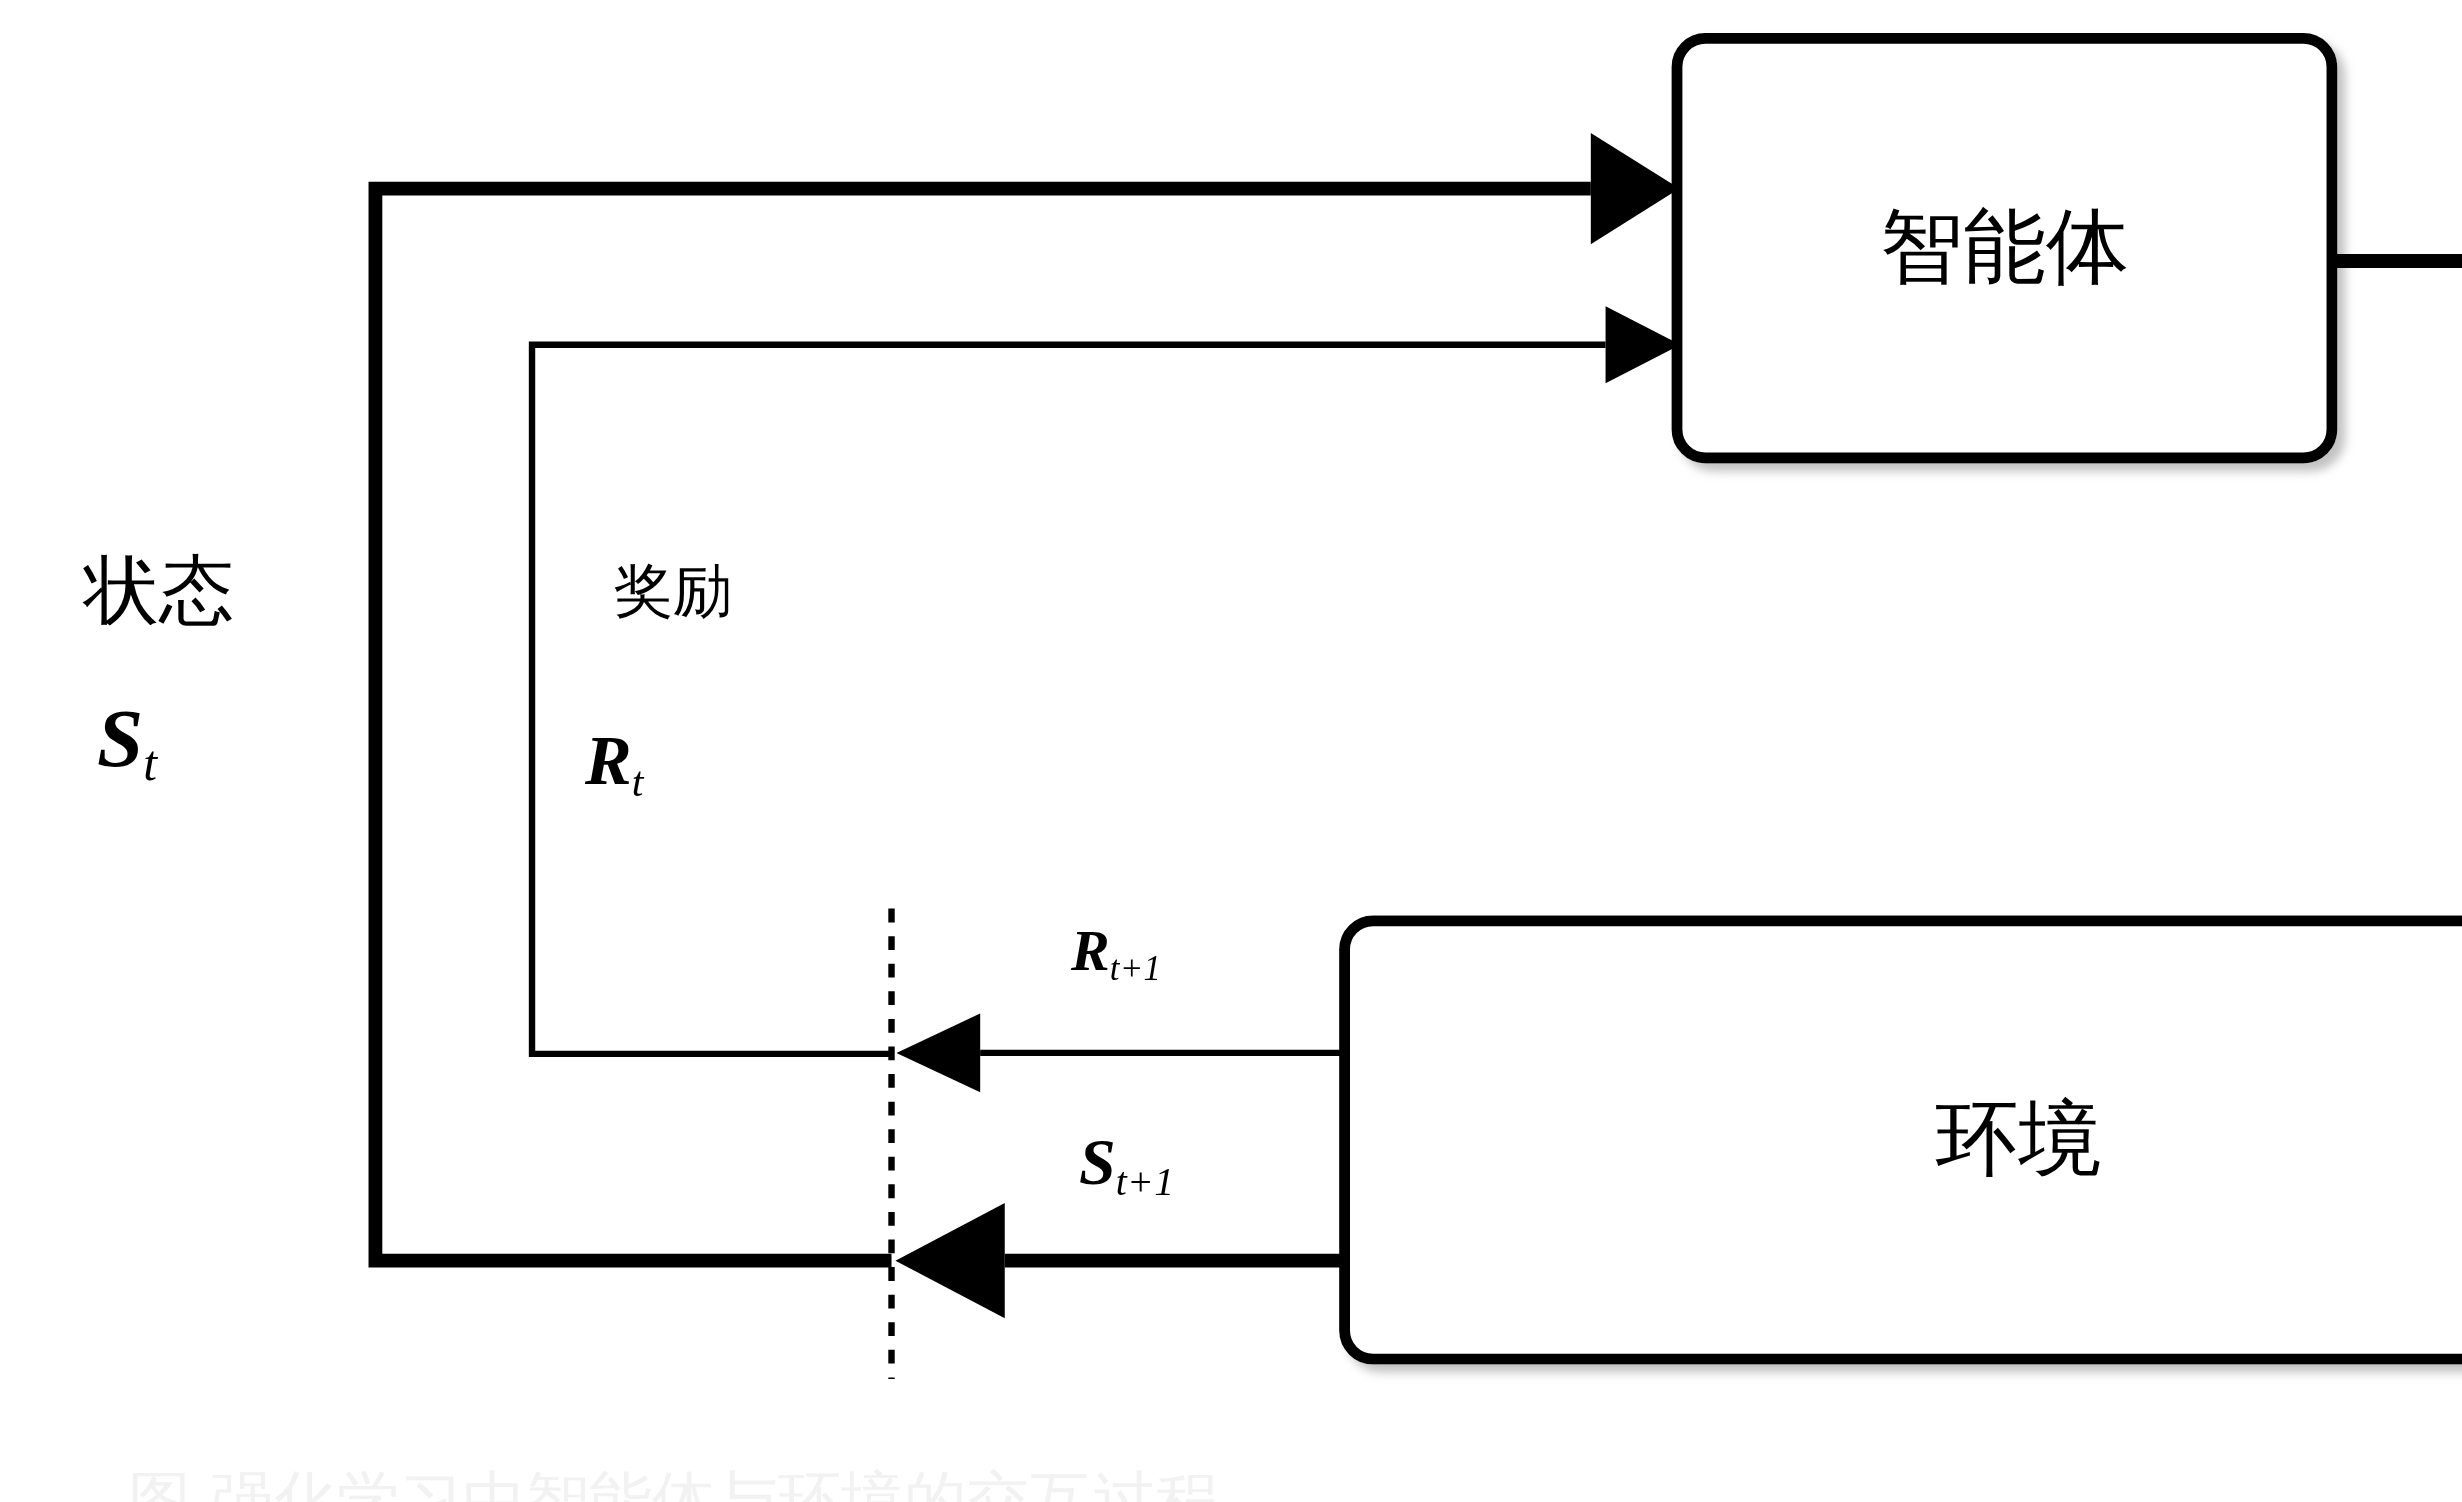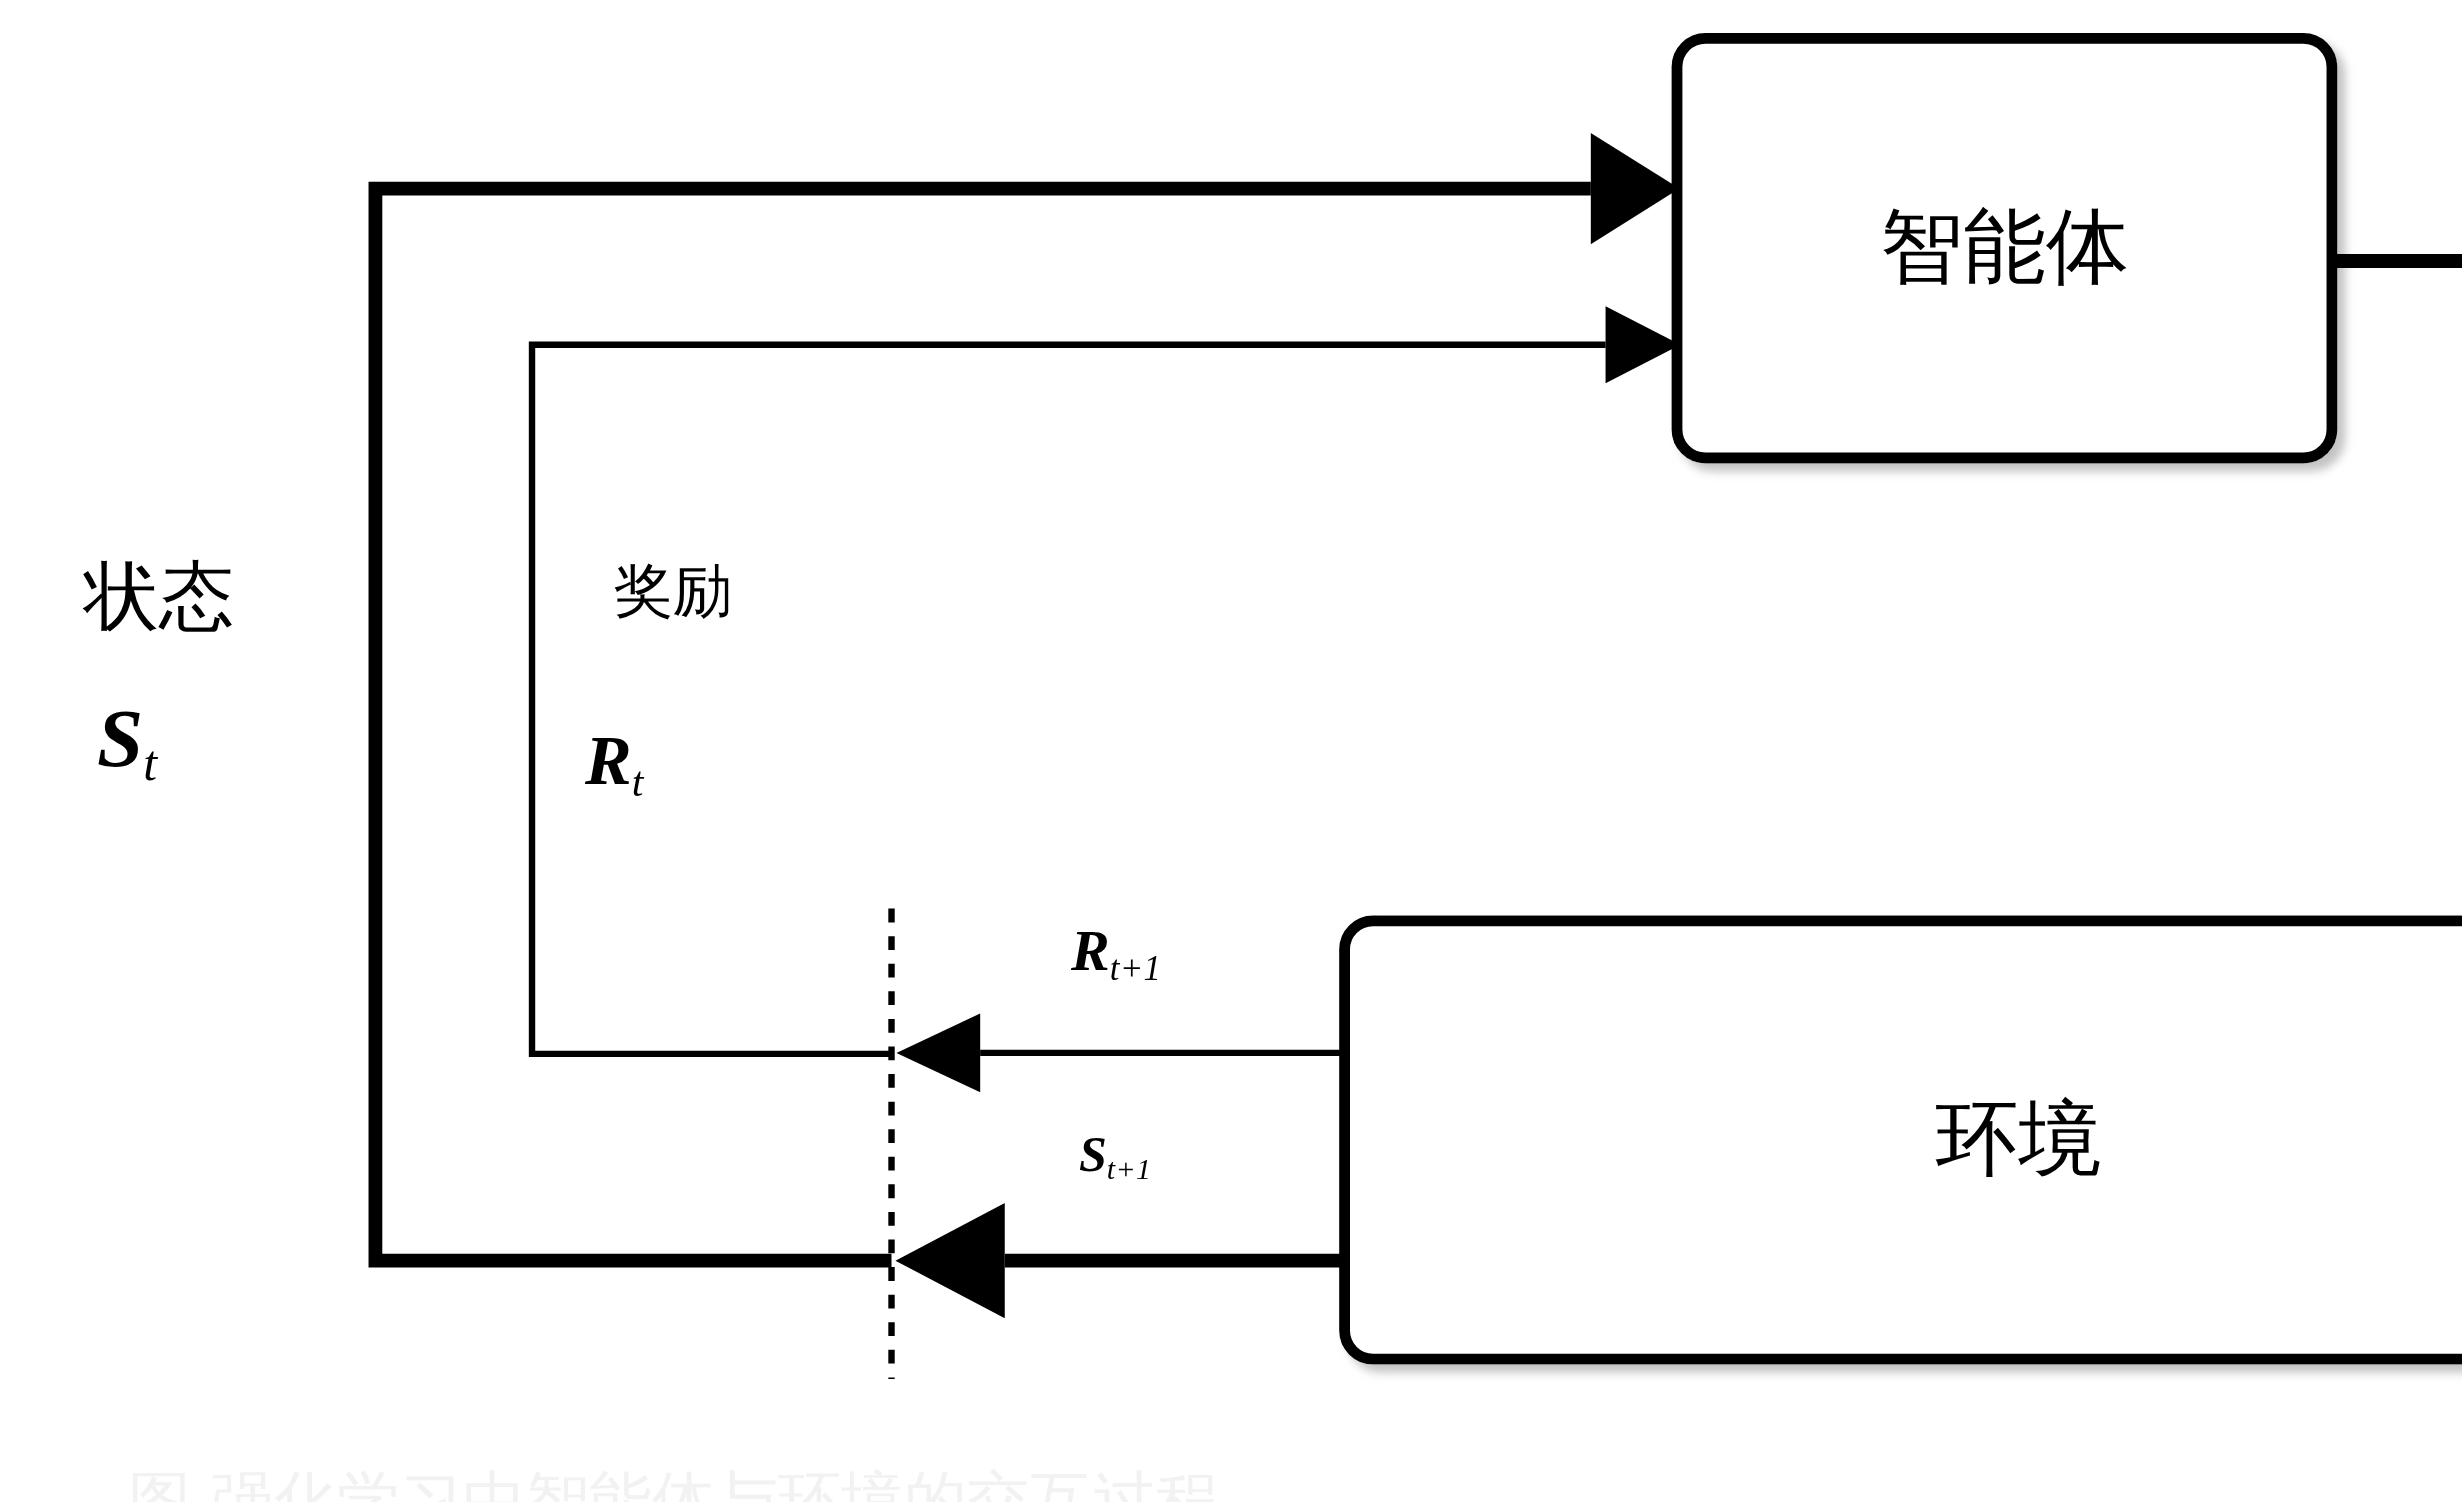--- a/index.html
+++ b/index.html
@@ -90,34 +90,34 @@
     <line x1="2730" y1="2560" x2="2040" y2="2560" stroke="#000000" stroke-width="28" stroke-linecap="butt"></line>
     <polygon points="2040,2443 1818,2560 2040,2677" fill="#000000"></polygon>
 
     <line x1="1810" y1="1845" x2="1810" y2="2800" stroke="#000000" stroke-width="13" stroke-dasharray="28 28" stroke-linecap="butt"></line>
   </svg>
 
   <div class="node-label cjk" style="left:1677px; top:38px; width:655px; height:420px; font-size:83px;text-align:right;">智能体</div>
 
   <div class="node-label cjk" style="left:1344px; top:921px; width:1349px; height:438px; font-size:83px;">环境</div>
 
-  <div class="lbl cjk" style="left:84px; top:559px; font-size:75px;">状态</div>
+  <div class="lbl cjk" style="left:84px; top:559px; font-size:75px;font-family:Liberation Mono, monospace;">状态</div>
   <div class="lbl math" style="left:97px; top:697px; font-size:83px;">
     <span>S</span><span class="sub">t</span>
   </div>
 
   <div class="lbl cjk" style="left:614px; top:561px; font-size:59px;">奖励</div>
   <div class="lbl math" style="left:585px; top:726px; font-size:70px;">
     <span>R</span><span class="sub">t</span>
   </div>
 
   <div class="lbl math" style="left:1071px; top:922px; font-size:58px;">
     <span>R</span><span class="sub">t+1</span>
   </div>
 
-  <div class="lbl math" style="left:1079px; top:1129px; font-size:50px;">
+  <div class="lbl math" style="left:1079px; top:1129px; font-size:66px;">
     <span>S</span><span class="sub">t+1</span>
   </div>
 
   <div class="caption" style="left:128px; top:1458px; font-size:63px;">图 强化学习中智能体与环境的交互过程</div>
 
 </div>
 
 
 </body></html>

